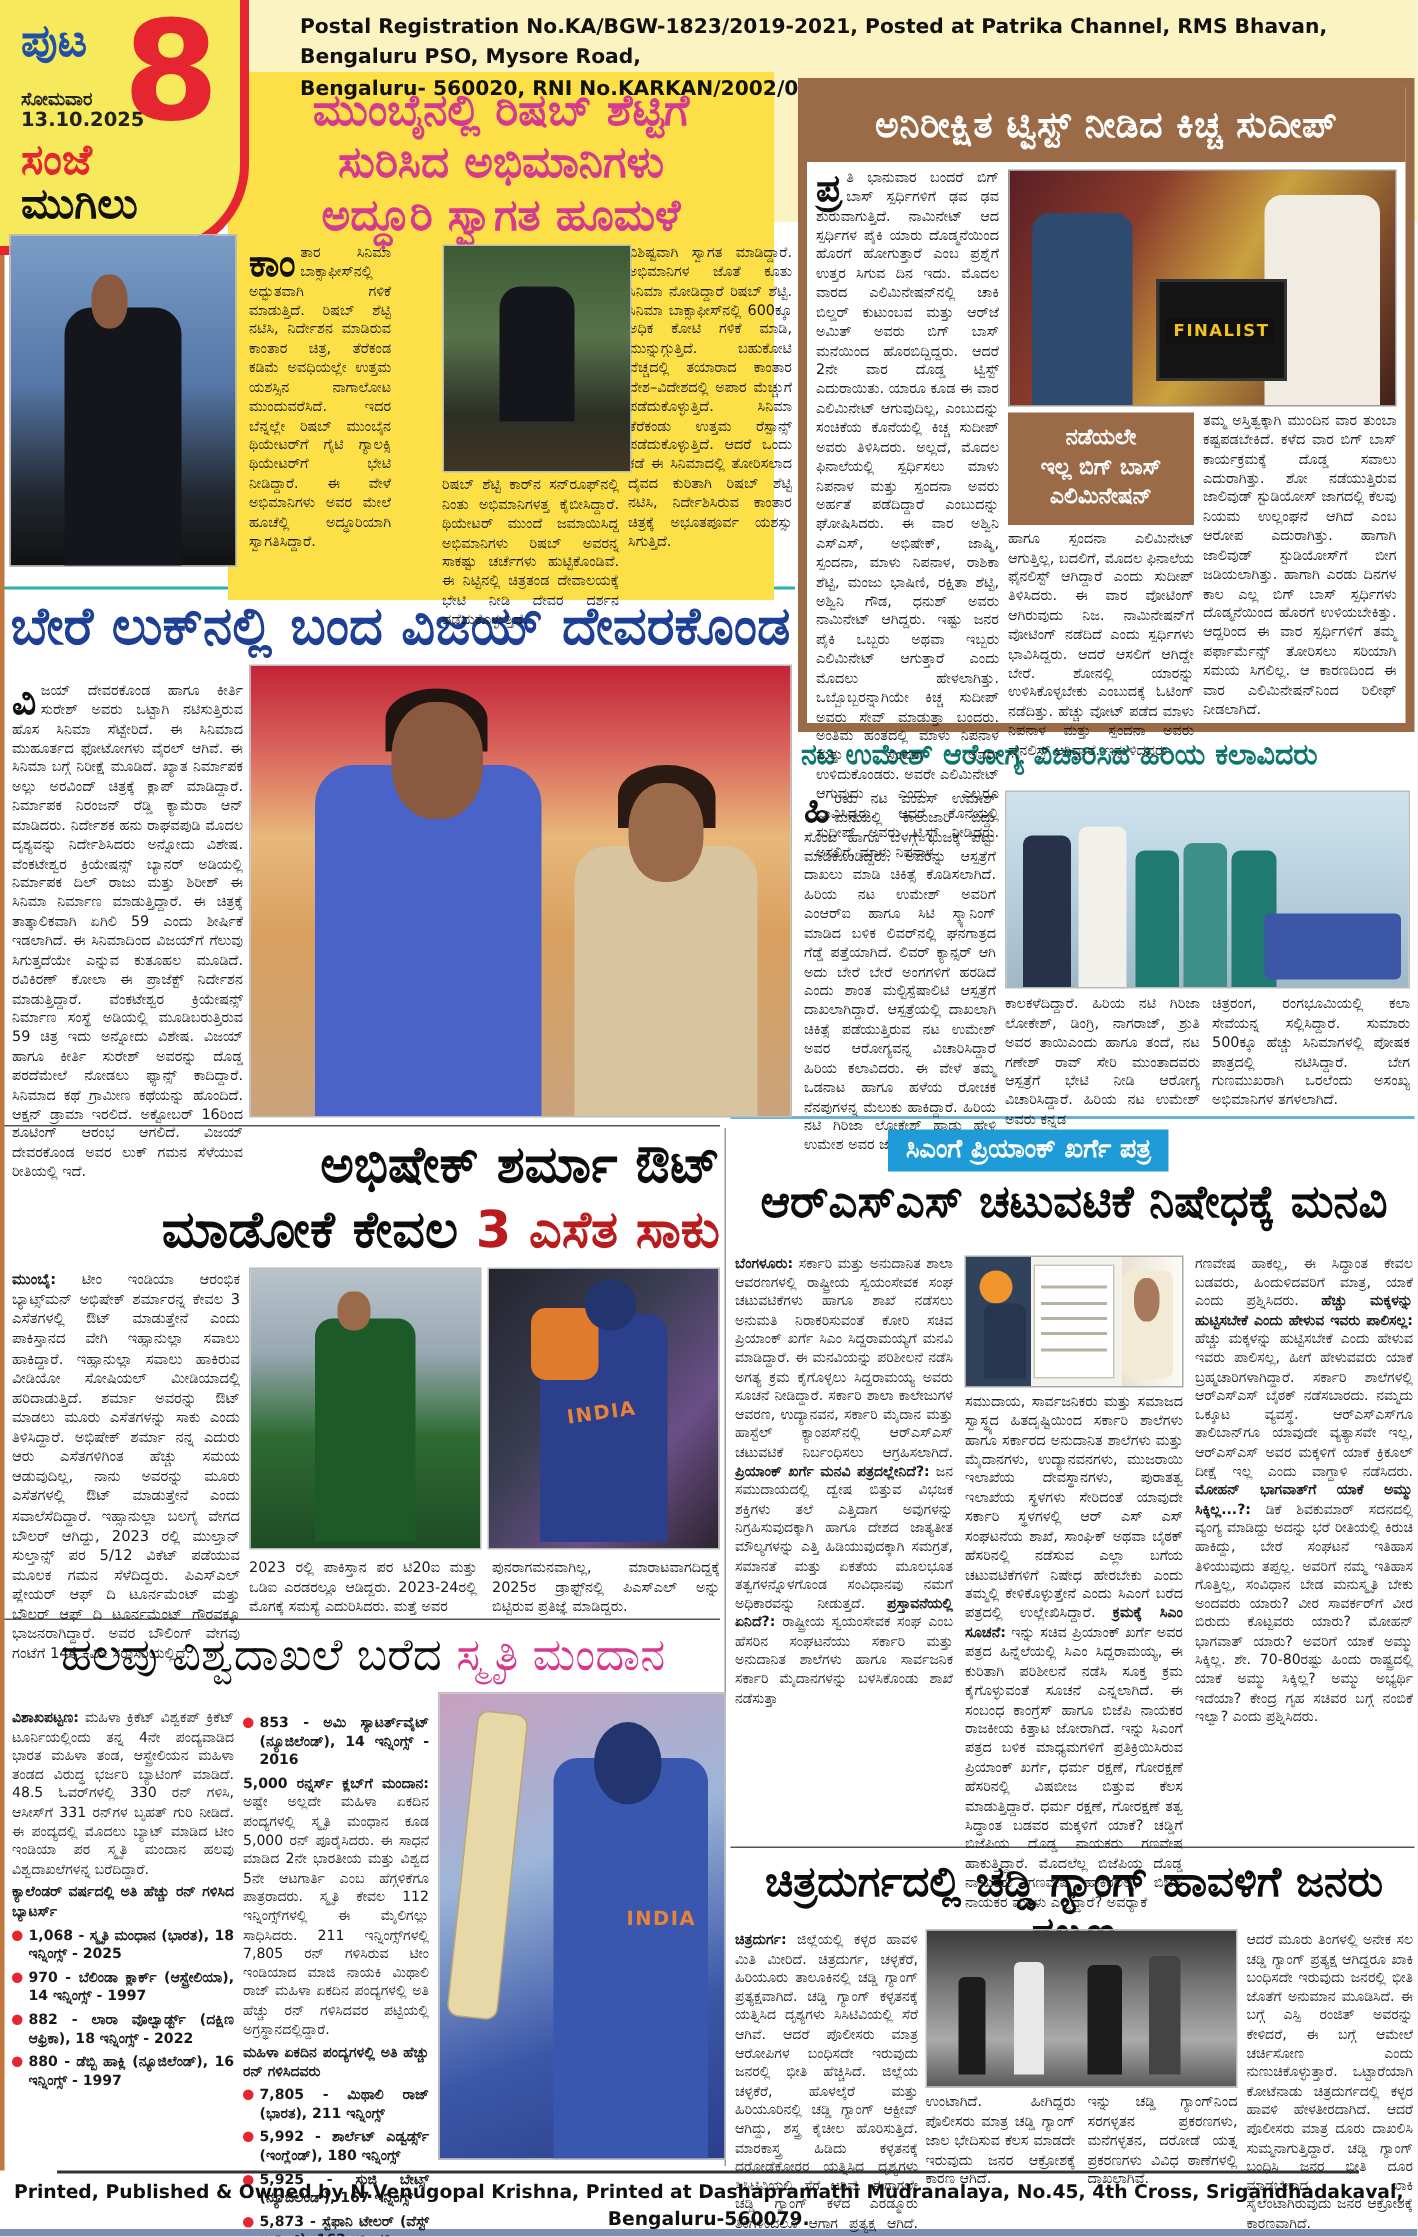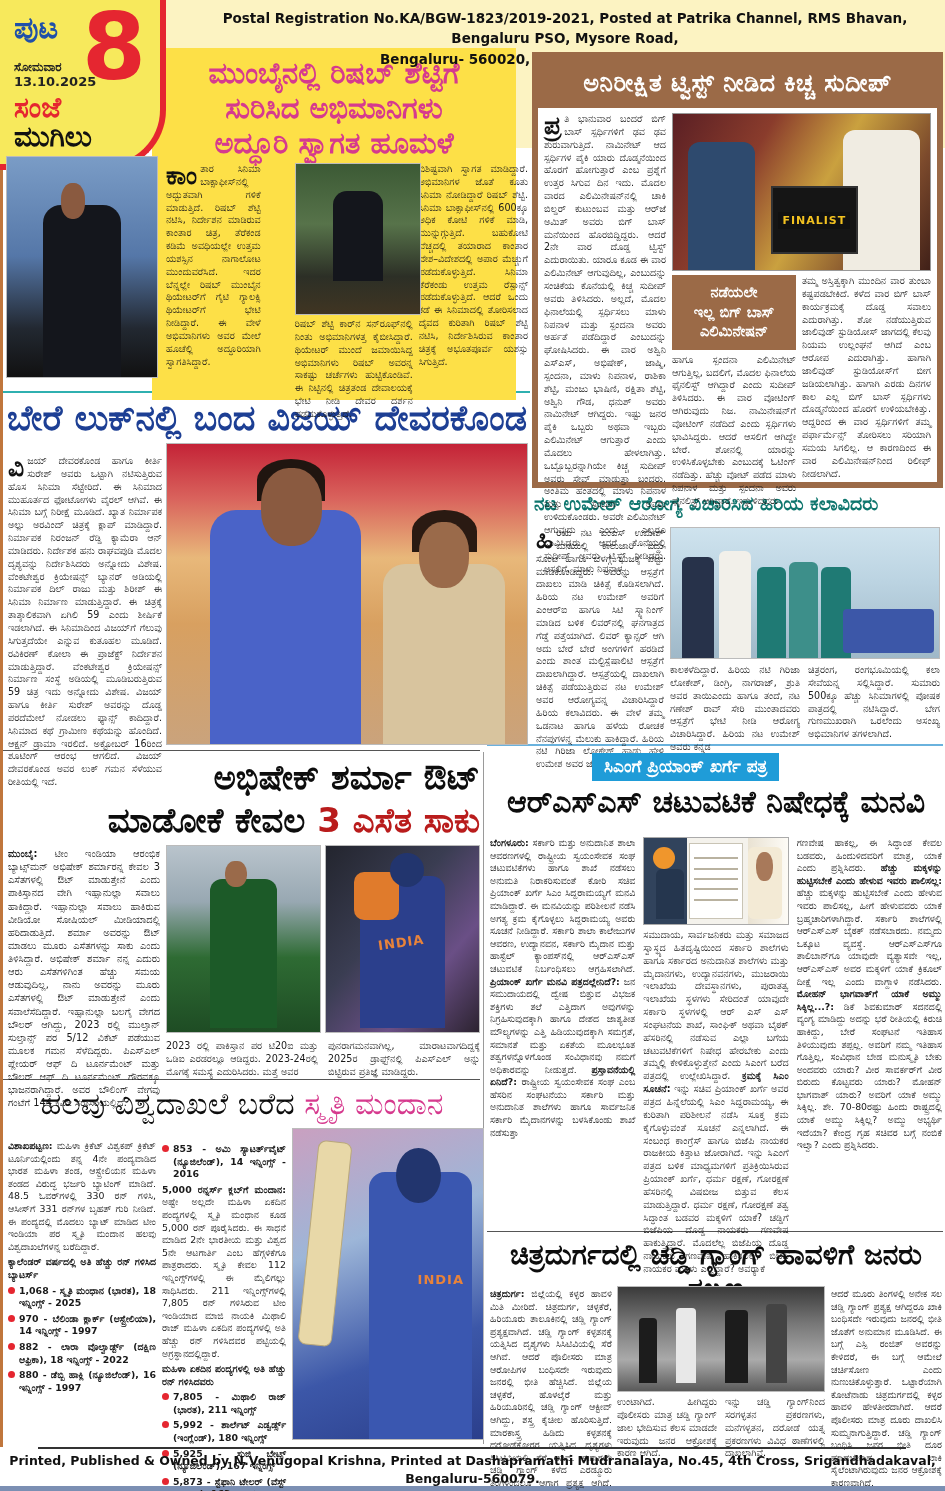--- a/index.html
+++ b/index.html
@@ -16,21 +16,21 @@
     background:#f7e95c; border-bottom-right-radius:60px;
     border-right:6px solid #e52630; border-bottom:6px solid #e52630; z-index:5;
     padding:10px 8px 0 14px;
   }
   .m-page-label { color:#2050a8; font-size:30px; font-weight:bold; }
   .m-page-num { position:absolute; right:14px; top:2px; color:#e52630; font-size:92px; font-weight:bold; line-height:1; }
   .m-day { font-size:12px; font-weight:bold; color:#222; margin-top:14px; }
   .m-date { font-size:13px; font-weight:bold; color:#222; }
   .m-name1 { color:#e52630; font-size:28px; font-weight:bold; margin-top:4px; line-height:1.05; }
   .m-name2 { color:#111; font-size:28px; font-weight:bold; line-height:1.1; }
-  .postal { position:absolute; left:200px; top:8px; width:730px; text-align:center;
+  .postal { position:absolute; left:200px; top:8px; width:730px; text-align:left;
     font-size:13.5px; font-weight:bold; color:#111; line-height:1.5; z-index:4; }
   
   .a1-box { position:absolute; left:152px; top:48px; width:364px; height:352px; background:#fde047; z-index:3; padding-top:8px; }
   .a1-headline { text-align:center; color:#d63a8e; font-weight:bold; font-size:29px; line-height:1.2; }
   .photo { position:absolute; border:1px solid #bbb; overflow:hidden; }
   .a1-photo1 { left:6px; top:156px; width:152px; height:222px; z-index:6;
     background:linear-gradient(180deg,#7a9cc6 0%,#5577a8 45%,#222831 78%,#111 100%); }
   .fig-person { position:absolute; background:#14161c; border-radius:8px; }
   .a1-cols { position:absolute; left:166px; top:163px; width:362px; height:236px; display:flex; gap:6px; z-index:4; }
   .col { font-size:9.6px; line-height:1.34; text-align:justify; color:#191919; }

